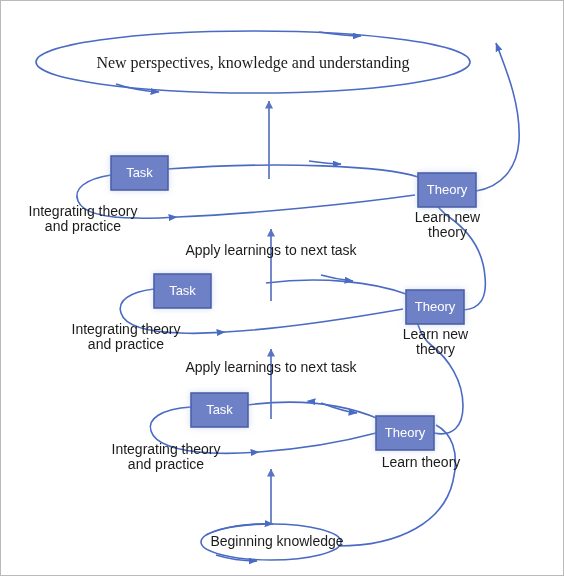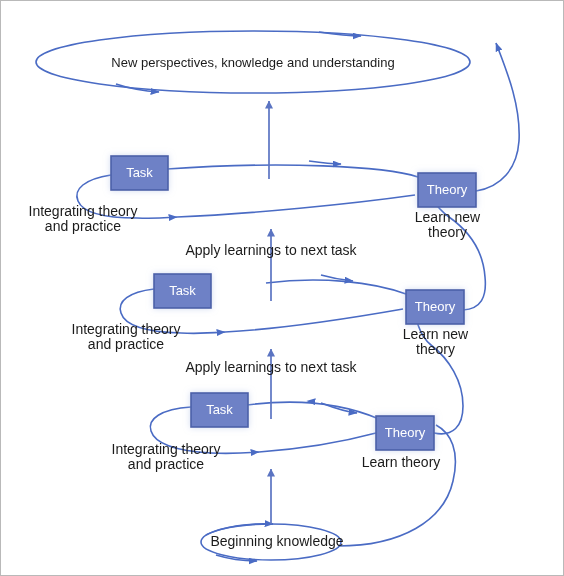--- a/index.html
+++ b/index.html
@@ -57,21 +57,22 @@
     position: absolute;
     font-family: "Liberation Sans", sans-serif;
     font-size: 14px;
     color: #1b1b1b;
     line-height: 15px;
     text-align: center;
     white-space: pre-line;
     pointer-events: none;
   }
   .caption-wide {
-    font-size: 13px;
+    font-size: 16px;
+    font-family: Liberation Serif, serif;
   }
 </style>
 </head>
 <body>
 
 <div id="canvas">
 
   <svg id="diagram-svg" viewBox="0 0 564 576">
     <defs>
       <marker id="arrowhead" markerWidth="9" markerHeight="7" refX="8.4" refY="3.5" orient="auto" markerUnits="userSpaceOnUse">
@@ -193,19 +194,19 @@
 
   <div class="caption" style="left:95px; top:441px; width:140px;">Integrating theory
 and practice</div>
 
   <div class="caption" style="left:404px; top:209px; width:85px;">Learn new
 theory</div>
 
   <div class="caption" style="left:392px; top:326px; width:85px;">Learn new
 theory</div>
 
-  <div class="caption" style="left:354px; top:454px; width:92px;">Learn theory</div>
+  <div class="caption" style="left:374px; top:454px; width:92px;">Learn theory</div>
 
   <div class="caption" style="left:180px; top:242px; width:180px;">Apply learnings to next task</div>
 
   <div class="caption" style="left:180px; top:359px; width:180px;">Apply learnings to next task</div>
 
 </div>
 
 </body></html>

